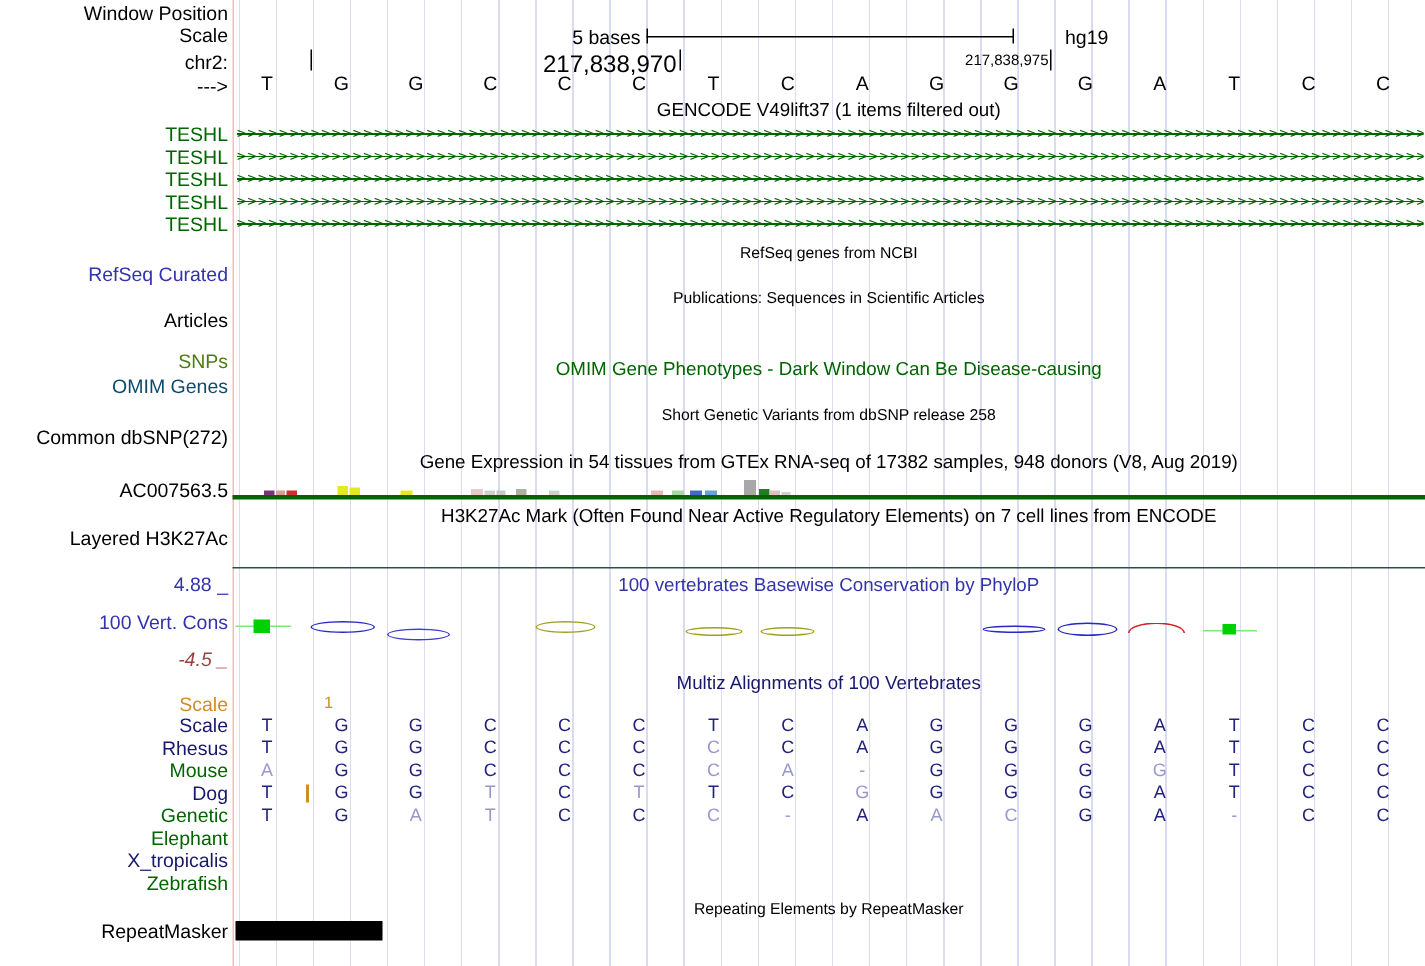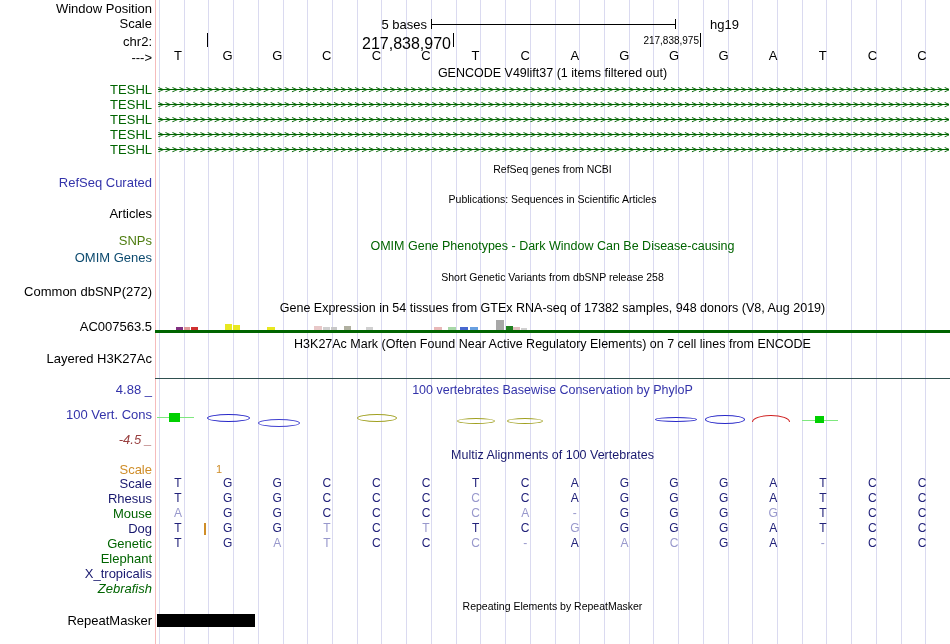--- a/index.html
+++ b/index.html
@@ -64,21 +64,21 @@
       <div class="lbl" style="top: 408px; color: rgb(51, 51, 170);">100 Vert. Cons</div>
       <div class="lbl" style="top: 433px; color: rgb(153, 64, 64); font-style: italic;">-4.5 _</div>
       <div class="lbl" style="top: 463px; color: rgb(207, 141, 40);">Scale</div>
       <div class="lbl" style="top: 477px; color: rgb(24, 24, 110);">Scale</div>
       <div class="lbl" style="top: 492px; color: rgb(24, 24, 110);">Rhesus</div>
       <div class="lbl" style="top: 507px; color: rgb(0, 100, 0);">Mouse</div>
       <div class="lbl" style="top: 522px; color: rgb(24, 24, 110);">Dog</div>
       <div class="lbl" style="top: 537px; color: rgb(0, 100, 0);">Genetic</div>
       <div class="lbl" style="top: 552px; color: rgb(0, 100, 0);">Elephant</div>
       <div class="lbl" style="top: 567px; color: rgb(24, 24, 110);">X_tropicalis</div>
-      <div class="lbl" style="top: 582px; color: rgb(0, 100, 0); font-style: italic;">Zebrafish</div>
+      <div class="lbl" style="top: 582px; color: rgb(0, 100, 0);">Zebrafish</div>
       <div class="lbl" style="top: 614px; color: rgb(0, 0, 0);">RepeatMasker</div>
       <div class="ttl" style="top: 67px; font-size: 12.5px; color: rgb(0, 0, 0);">GENCODE V49lift37 (1 items filtered out)</div>
       <div class="ttl" style="top: 163px; font-size: 10.5px; color: rgb(0, 0, 0);">RefSeq genes from NCBI</div>
       <div class="ttl" style="top: 193px; font-size: 10.5px; color: rgb(0, 0, 0);">Publications: Sequences in Scientific Articles</div>
       <div class="ttl" style="top: 240px; font-size: 12.5px; color: rgb(0, 100, 0);">OMIM Gene Phenotypes - Dark Window Can Be Disease-causing</div>
       <div class="ttl" style="top: 271px; font-size: 10.5px; color: rgb(0, 0, 0);">Short Genetic Variants from dbSNP release 258</div>
       <div class="ttl" style="top: 302px; font-size: 12.5px; color: rgb(0, 0, 0);">Gene Expression in 54 tissues from GTEx RNA-seq of 17382 samples, 948 donors (V8, Aug 2019)</div>
       <div class="ttl" style="top: 338px; font-size: 12.5px; color: rgb(0, 0, 0);">H3K27Ac Mark (Often Found Near Active Regulatory Elements) on 7 cell lines from ENCODE</div>
       <div class="ttl" style="top: 384px; font-size: 12.5px; color: rgb(51, 51, 170);">100 vertebrates Basewise Conservation by PhyloP</div>
       <div class="ttl" style="top: 449px; font-size: 12.5px; color: rgb(24, 24, 110);">Multiz Alignments of 100 Vertebrates</div>

